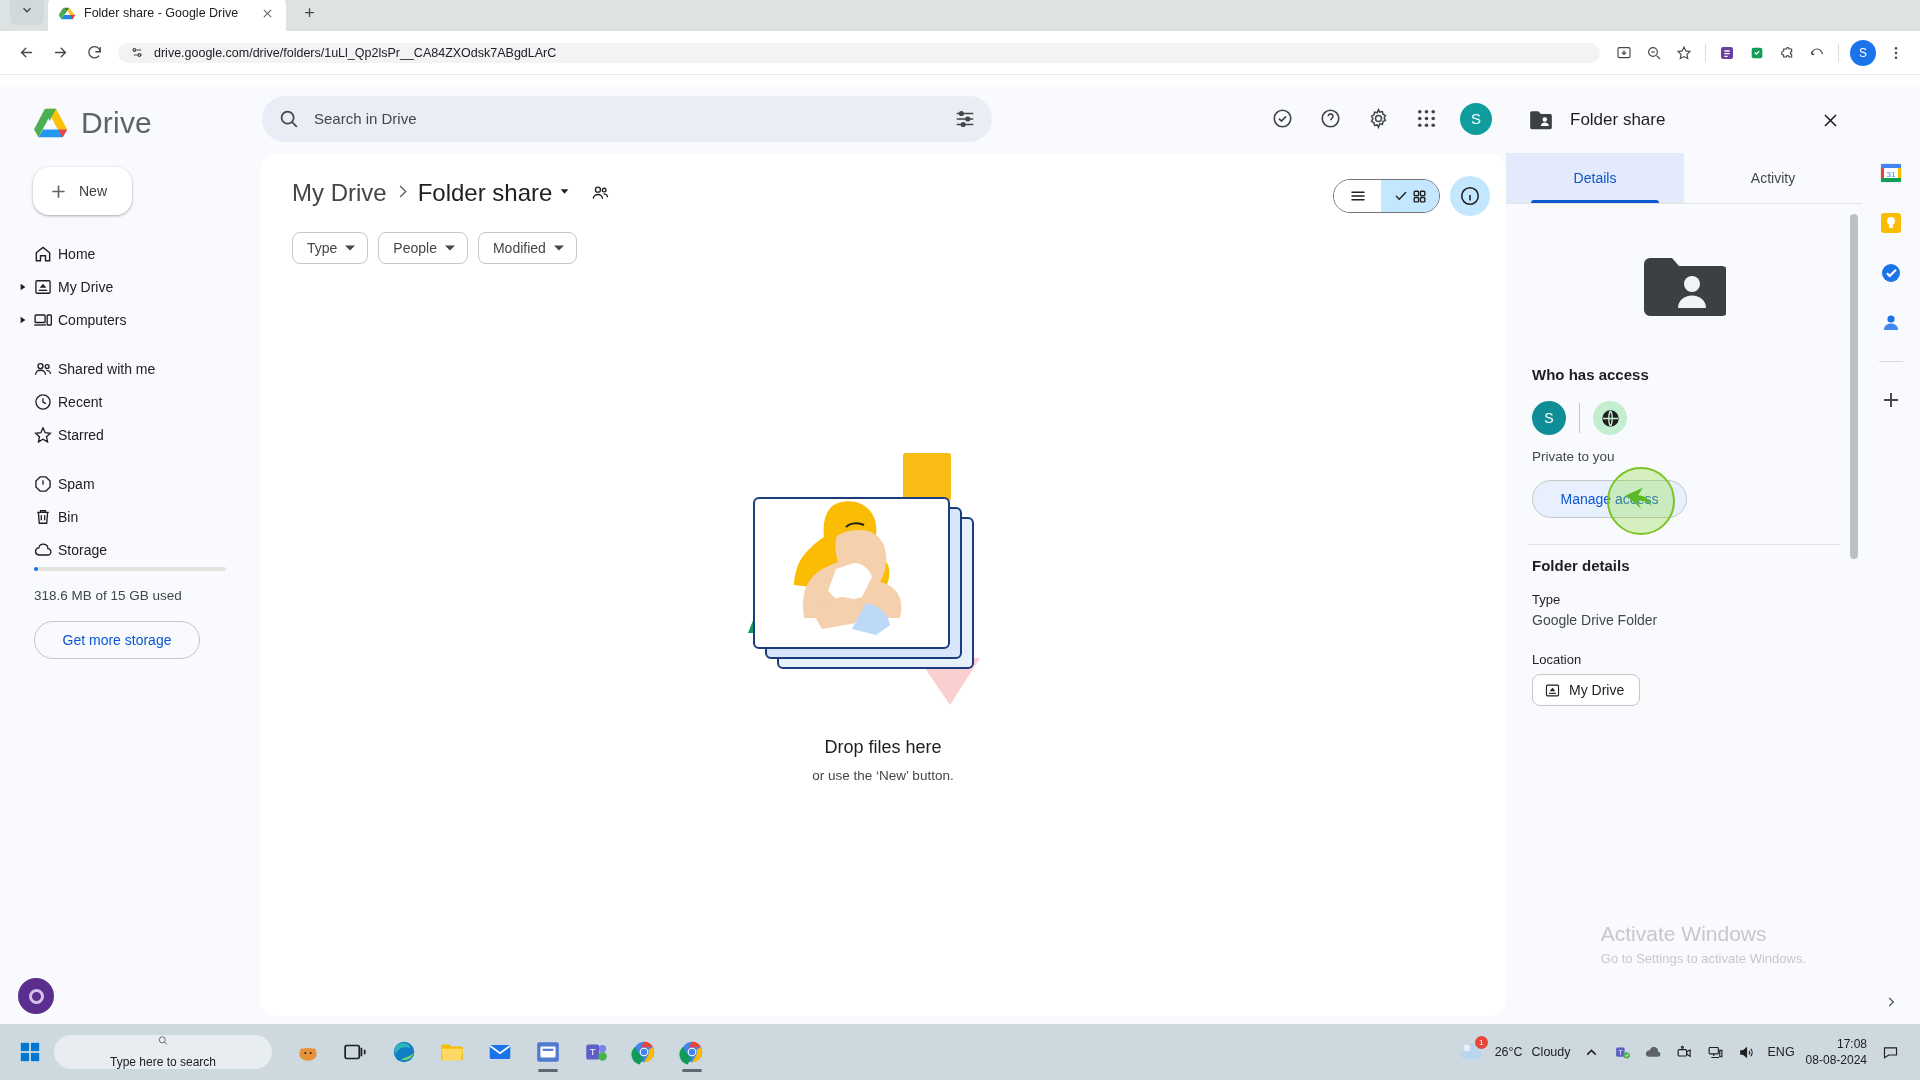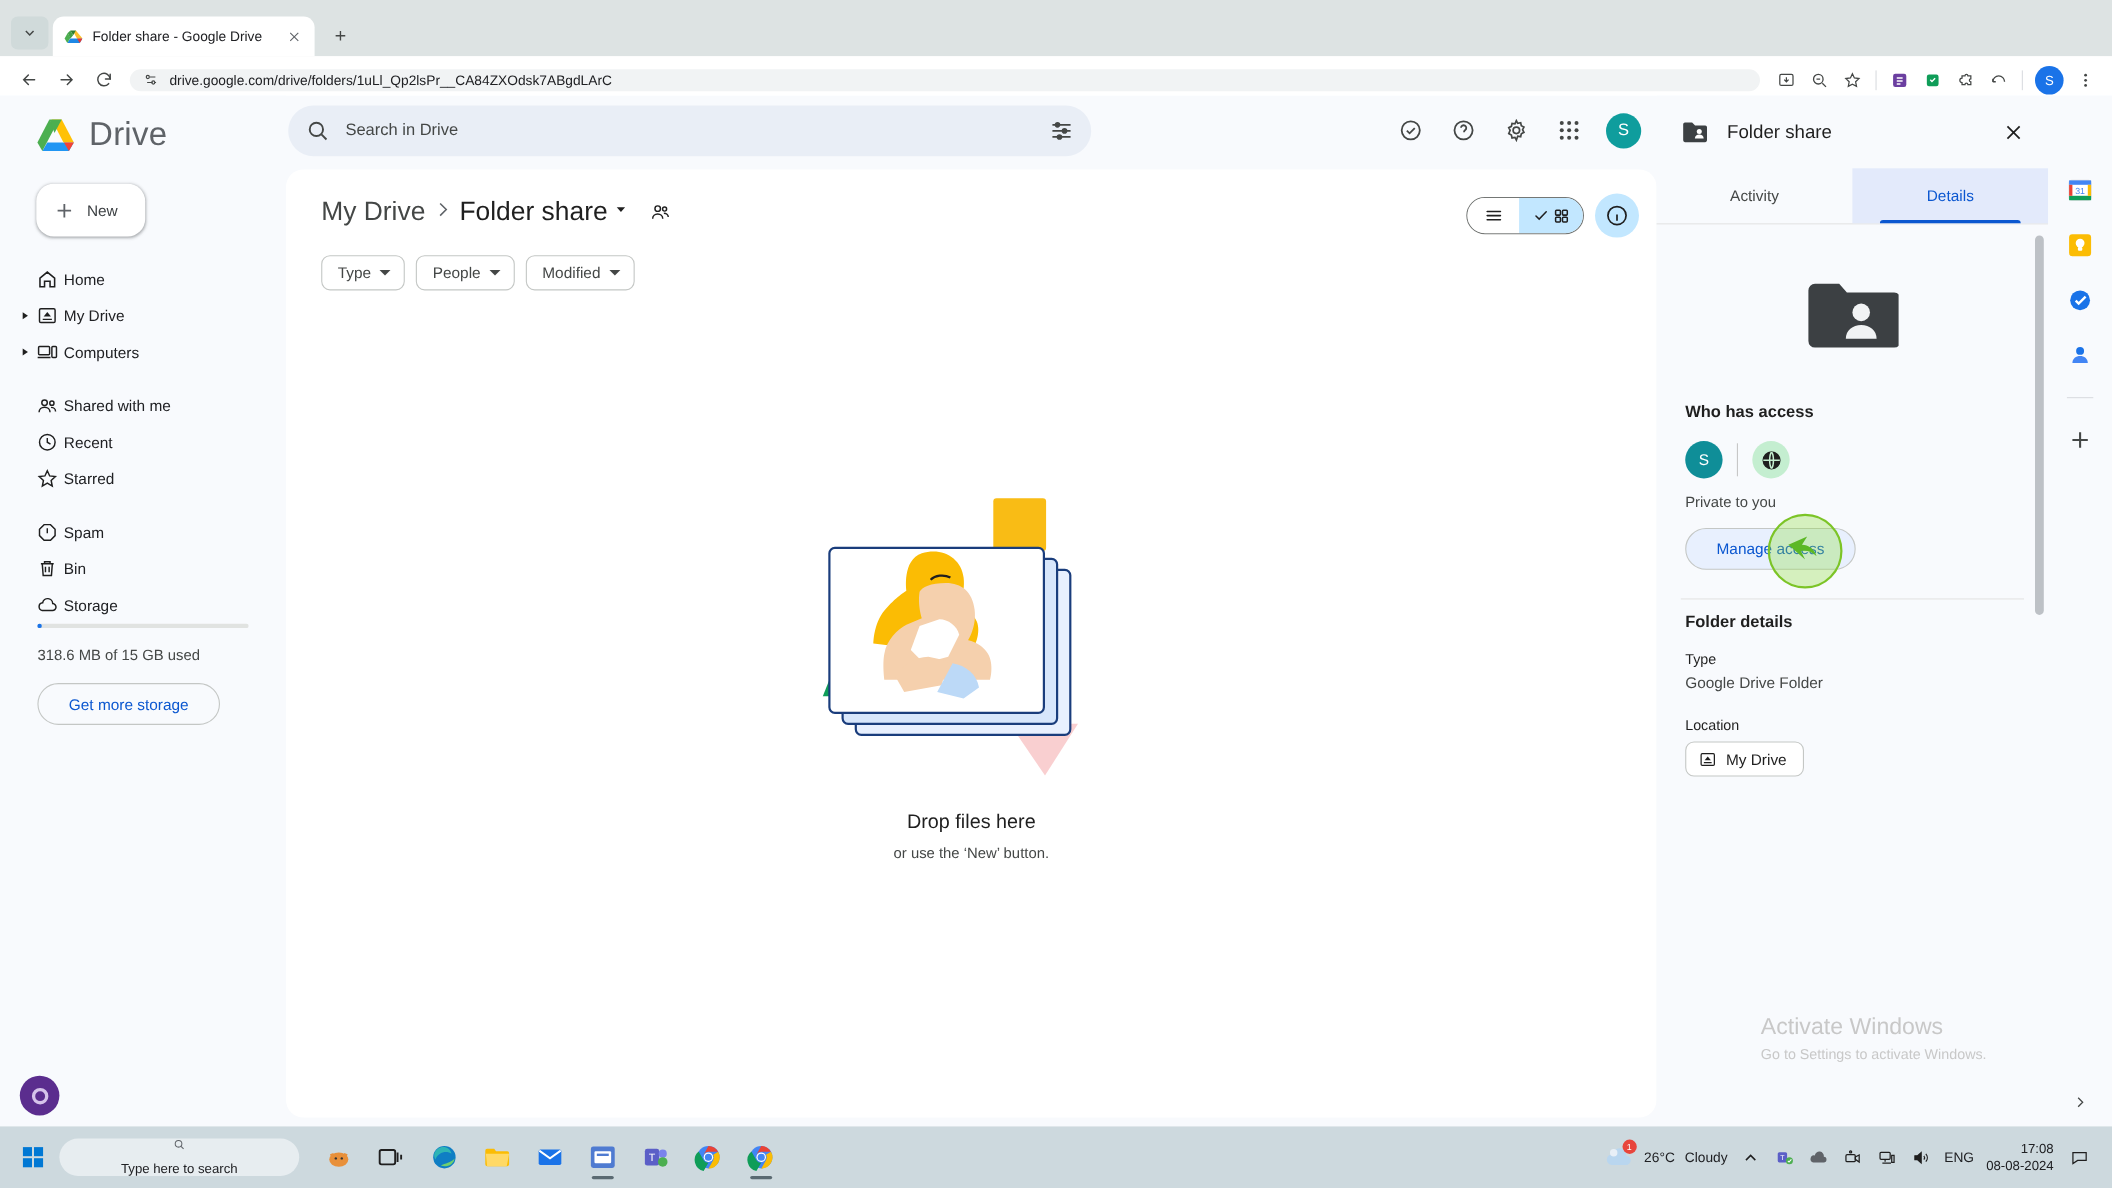--- a/index.html
+++ b/index.html
@@ -6,21 +6,21 @@
   html, body {
     width: 1920px; height: 1080px;
     font-family: "Liberation Sans", sans-serif;
     overflow: hidden;
     background: #fff;
   }
 
   
   .browser { width: 1920px; height: 1080px; position: relative; background: #fff; }
   .tabstrip {
-    height: 51px; background: #dde3e3; display: flex; align-items: flex-end;
+    height: 31px; background: #dde3e3; display: flex; align-items: flex-end;
     padding-left: 6px; position: relative;
   }
   .tab-chevron {
     width: 34px; height: 30px; margin: 0 4px 6px 4px;
     display: flex; align-items: center; justify-content: center;
     border-radius: 6px; background: #d0dada; cursor: default;
   }
   .tab-chevron svg { width: 14px; height: 14px; }
   .tab {
     height: 36px; min-width: 238px; max-width: 240px;
@@ -689,25 +689,25 @@
         </svg>
         <span class="dp-title">Folder share</span>
         <span class="dp-close">
           <svg viewBox="0 0 24 24" stroke="#1f1f1f" stroke-width="2" fill="none">
               <path d="M5 5l14 14M19 5L5 19"></path>
             </svg>
         </span>
       </div>
 
       <div class="dp-tabs">
+        <div class="dp-tab active">
+          <span>Details</span>
+        </div>
         <div class="dp-tab">
           <span>Activity</span>
-        </div>
-        <div class="dp-tab active">
-          <span>Details</span>
         </div>
       </div>
       <div class="dp-divider"></div>
 
       <div class="dp-body">
         <div class="dp-scrollbar"></div>
 
         <div class="folder-preview">
           <svg viewBox="0 0 84 68">
             <path fill="#3c4043" d="M2 10a6 6 0 016-6h22l7 8h43a6 6 0 016 6v38a6 6 0 01-6 6H8a6 6 0 01-6-6z"></path>

